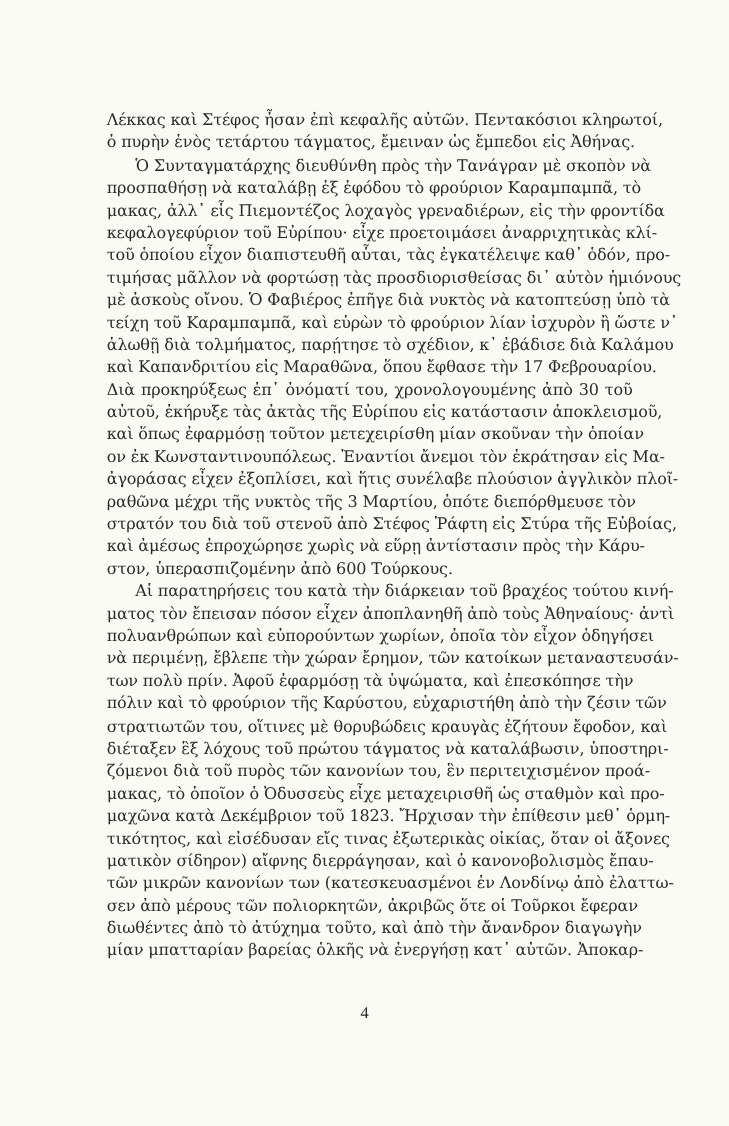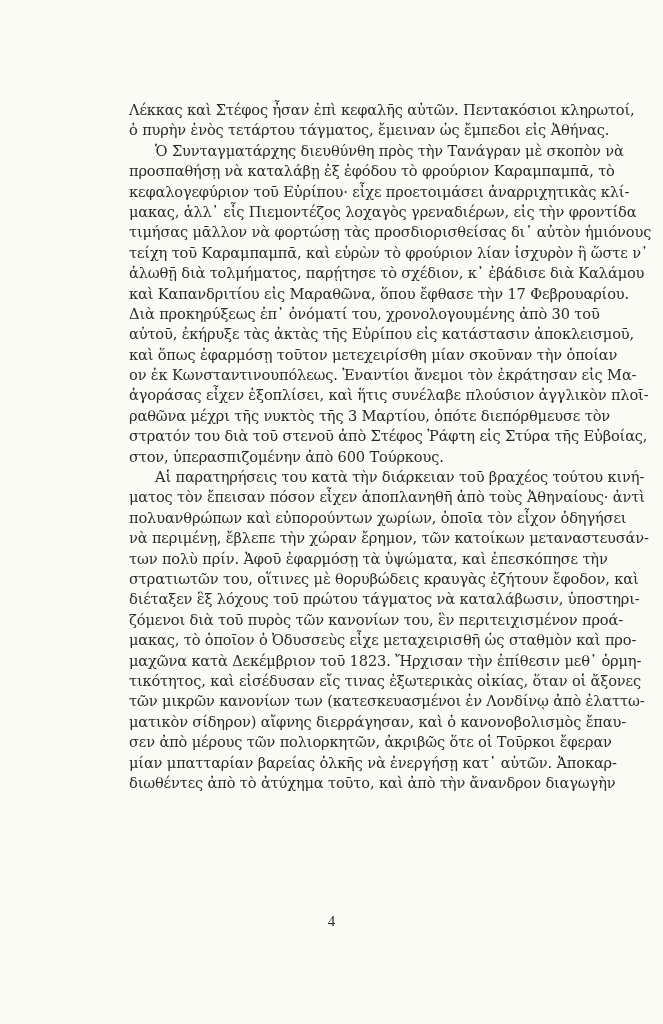--- a/index.html
+++ b/index.html
@@ -23,21 +23,20 @@
     }
     .line {
       display: block;
       height: 20.4px;
       line-height: 20.4px;
       font-size: 14.6px;
       white-space: nowrap;
       text-align: justify;
       text-align-last: justify;
       letter-spacing: -0.15px;
-      margin-left: 32px;
     }
     .line.last {
       text-align-last: left;
     }
     .line.indent {
       padding-left: 26px;
     }
     .page-number {
       position: absolute;
       left: 0;
@@ -55,49 +54,53 @@
 <div class="page">
 
   <div>
     <span class="line">Λέκκας καὶ Στέφος ἦσαν ἐπὶ κεφαλῆς αὐτῶν. Πεντακόσιοι κληρωτοί,</span>
     <span class="line last">ὁ πυρὴν ἑνὸς τετάρτου τάγματος, ἔμειναν ὡς ἔμπεδοι εἰς Ἀθήνας.</span>
   </div>
 
   <div>
     <span class="line indent">Ὁ Συνταγματάρχης διευθύνθη πρὸς τὴν Τανάγραν μὲ σκοπὸν νὰ</span>
     <span class="line">προσπαθήσῃ νὰ καταλάβῃ ἐξ ἐφόδου τὸ φρούριον Καραμπαμπᾶ, τὸ</span>
+    <span class="line">μακας, ἀλλ᾽ εἷς Πιεμοντέζος λοχαγὸς γρεναδιέρων, εἰς τὴν φροντίδα</span>
     <span class="line">κεφαλογεφύριον τοῦ Εὐρίπου· εἶχε προετοιμάσει ἀναρριχητικὰς κλί-</span>
-    <span class="line">μακας, ἀλλ᾽ εἷς Πιεμοντέζος λοχαγὸς γρεναδιέρων, εἰς τὴν φροντίδα</span>
+    <span class="line">τοῦ ὁποίου εἶχον διαπιστευθῆ αὗται, τὰς ἐγκατέλειψε καθ᾽ ὁδόν, προ-</span>
     <span class="line">τιμήσας μᾶλλον νὰ φορτώσῃ τὰς προσδιορισθείσας δι᾽ αὐτὸν ἡμιόνους</span>
+    <span class="line">μὲ ἀσκοὺς οἴνου. Ὁ Φαβιέρος ἐπῆγε διὰ νυκτὸς νὰ κατοπτεύσῃ ὑπὸ τὰ</span>
     <span class="line">τείχη τοῦ Καραμπαμπᾶ, καὶ εὑρὼν τὸ φρούριον λίαν ἰσχυρὸν ἢ ὥστε ν᾽</span>
     <span class="line">ἁλωθῇ διὰ τολμήματος, παρῄτησε τὸ σχέδιον, κ᾽ ἐβάδισε διὰ Καλάμου</span>
     <span class="line">καὶ Καπανδριτίου εἰς Μαραθῶνα, ὅπου ἔφθασε τὴν 17 Φεβρουαρίου.</span>
     <span class="line">Διὰ προκηρύξεως ἐπ᾽ ὀνόματί του, χρονολογουμένης ἀπὸ 30 τοῦ</span>
     <span class="line">αὐτοῦ, ἐκήρυξε τὰς ἀκτὰς τῆς Εὐρίπου εἰς κατάστασιν ἀποκλεισμοῦ,</span>
     <span class="line">καὶ ὅπως ἐφαρμόσῃ τοῦτον μετεχειρίσθη μίαν σκοῦναν τὴν ὁποίαν</span>
     <span class="line">ον ἐκ Κωνσταντινουπόλεως. Ἐναντίοι ἄνεμοι τὸν ἐκράτησαν εἰς Μα-</span>
     <span class="line">ἀγοράσας εἶχεν ἐξοπλίσει, καὶ ἥτις συνέλαβε πλούσιον ἀγγλικὸν πλοῖ-</span>
     <span class="line">ραθῶνα μέχρι τῆς νυκτὸς τῆς 3 Μαρτίου, ὁπότε διεπόρθμευσε τὸν</span>
     <span class="line">στρατόν του διὰ τοῦ στενοῦ ἀπὸ Στέφος Ῥάφτη εἰς Στύρα τῆς Εὐβοίας,</span>
+    <span class="line">καὶ ἀμέσως ἐπροχώρησε χωρὶς νὰ εὕρῃ ἀντίστασιν πρὸς τὴν Κάρυ-</span>
     <span class="line last">στον, ὑπερασπιζομένην ἀπὸ 600 Τούρκους.</span>
   </div>
 
   <div>
     <span class="line indent">Αἱ παρατηρήσεις του κατὰ τὴν διάρκειαν τοῦ βραχέος τούτου κινή-</span>
     <span class="line">ματος τὸν ἔπεισαν πόσον εἶχεν ἀποπλανηθῆ ἀπὸ τοὺς Ἀθηναίους· ἀντὶ</span>
     <span class="line">πολυανθρώπων καὶ εὐπορούντων χωρίων, ὁποῖα τὸν εἶχον ὁδηγήσει</span>
     <span class="line">νὰ περιμένῃ, ἔβλεπε τὴν χώραν ἔρημον, τῶν κατοίκων μεταναστευσάν-</span>
     <span class="line">των πολὺ πρίν. Ἀφοῦ ἐφαρμόσῃ τὰ ὑψώματα, καὶ ἐπεσκόπησε τὴν</span>
+    <span class="line">πόλιν καὶ τὸ φρούριον τῆς Καρύστου, εὐχαριστήθη ἀπὸ τὴν ζέσιν τῶν</span>
     <span class="line">στρατιωτῶν του, οἵτινες μὲ θορυβώδεις κραυγὰς ἐζήτουν ἔφοδον, καὶ</span>
     <span class="line">διέταξεν ἓξ λόχους τοῦ πρώτου τάγματος νὰ καταλάβωσιν, ὑποστηρι-</span>
     <span class="line">ζόμενοι διὰ τοῦ πυρὸς τῶν κανονίων του, ἓν περιτειχισμένον προά-</span>
     <span class="line">μακας, τὸ ὁποῖον ὁ Ὀδυσσεὺς εἶχε μεταχειρισθῆ ὡς σταθμὸν καὶ προ-</span>
     <span class="line">μαχῶνα κατὰ Δεκέμβριον τοῦ 1823. Ἤρχισαν τὴν ἐπίθεσιν μεθ᾽ ὁρμη-</span>
     <span class="line">τικότητος, καὶ εἰσέδυσαν εἴς τινας ἐξωτερικὰς οἰκίας, ὅταν οἱ ἄξονες</span>
+    <span class="line">ματικὸν σίδηρον) αἴφνης διερράγησαν, καὶ ὁ κανονοβολισμὸς ἔπαυ-</span>
     <span class="line">τῶν μικρῶν κανονίων των (κατεσκευασμένοι ἐν Λονδίνῳ ἀπὸ ἐλαττω-</span>
-    <span class="line">ματικὸν σίδηρον) αἴφνης διερράγησαν, καὶ ὁ κανονοβολισμὸς ἔπαυ-</span>
     <span class="line">σεν ἀπὸ μέρους τῶν πολιορκητῶν, ἀκριβῶς ὅτε οἱ Τοῦρκοι ἔφεραν</span>
+    <span class="line">διωθέντες ἀπὸ τὸ ἀτύχημα τοῦτο, καὶ ἀπὸ τὴν ἄνανδρον διαγωγὴν</span>
     <span class="line">μίαν μπατταρίαν βαρείας ὁλκῆς νὰ ἐνεργήσῃ κατ᾽ αὐτῶν. Ἀποκαρ-</span>
-    <span class="line">διωθέντες ἀπὸ τὸ ἀτύχημα τοῦτο, καὶ ἀπὸ τὴν ἄνανδρον διαγωγὴν</span>
   </div>
 </div>
 
 <div class="page-number">4</div>
 
 </body></html>

